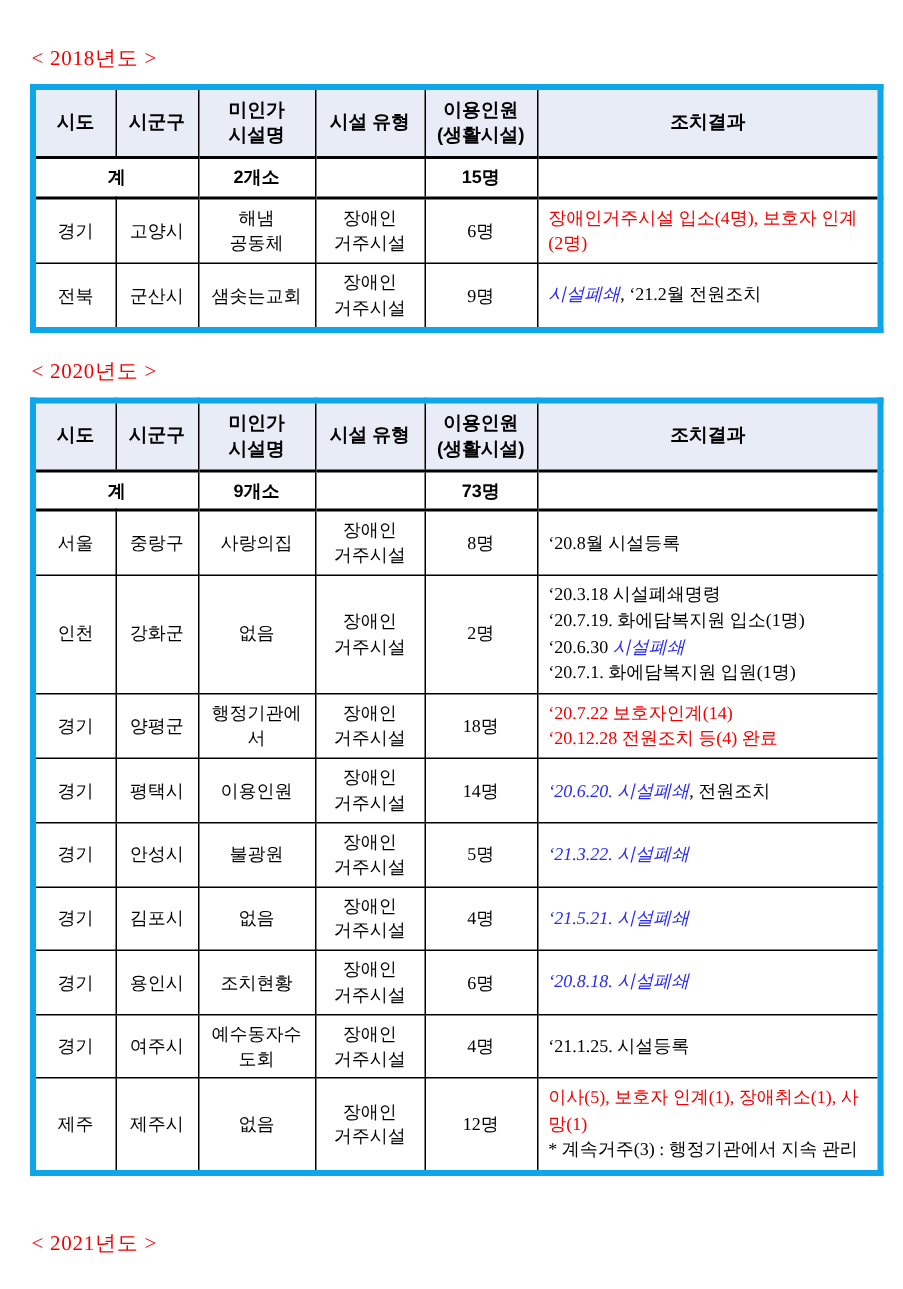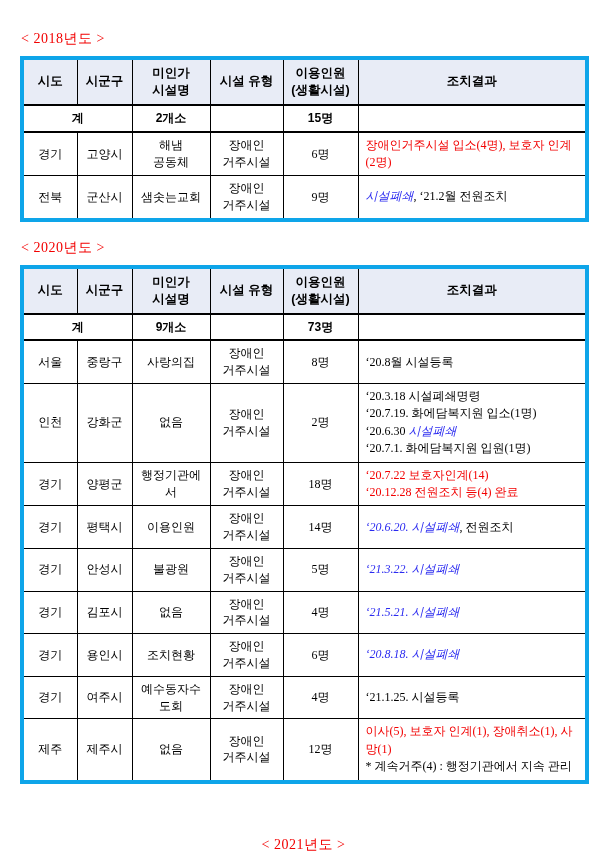--- a/index.html
+++ b/index.html
@@ -24,21 +24,21 @@
     letter-spacing: -0.4px;
     margin: 6px 0 16px 0;
     white-space: nowrap;
   }
   .doc-title .period {
     color: var(--red);
     margin-left: 5px;
   }
   .section { margin-top: 17px; }
   .section:first-child { margin-top: 18px; }
-  .section:last-child { margin-top: 52px; text-align: center; }
+  .section:last-child { margin-top: 36px; }
   .section-label {
     color: var(--red);
     font-size: 14px;
     margin: 0 0 8px 1px;
     letter-spacing: 0.5px;
   }
   table.report-table {
     width: 565px;
     border-collapse: collapse;
     border: 4px solid #0ea5e9;
@@ -251,21 +251,21 @@
               <td>4명</td>
               <td class="result-cell"><div class="result-line"><span>‘21.1.25. 시설등록</span></div></td>
             </tr>
             <tr class="data-row">
               <td>제주</td>
               <td>제주시</td>
               <td>없음</td>
               <td>장애인
 거주시설</td>
               <td>12명</td>
-              <td class="result-cell"><div class="result-line"><span class="c-red">이사(5), 보호자 인계(1), 장애취소(1), 사망(1)</span></div><div class="result-line"><span>* 계속거주(4) : 행정기관에서 지속 관리</span></div></td>
+              <td class="result-cell"><div class="result-line"><span class="c-red">이사(5), 보호자 인계(1), 장애취소(1), 사망(1)</span></div><div class="result-line"><span>* 계속거주(3) : 행정기관에서 지속 관리</span></div></td>
             </tr>
           </tbody>
         </table>
       </div>
       <div class="section">
         <div class="section-label">&lt; 2021년도 &gt;</div>
       </div>
     </div>
 </div>
 

